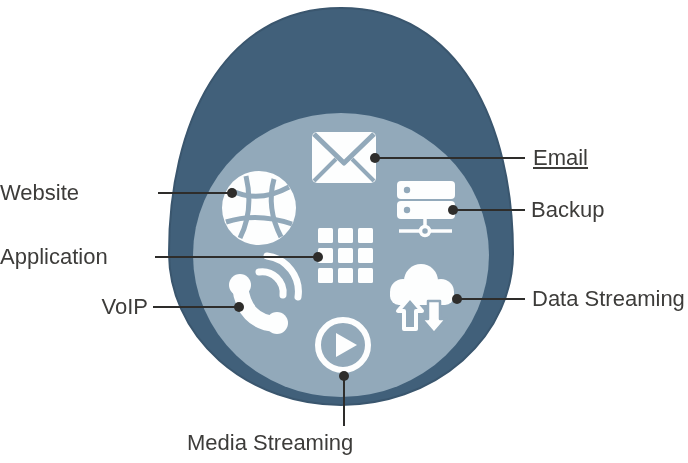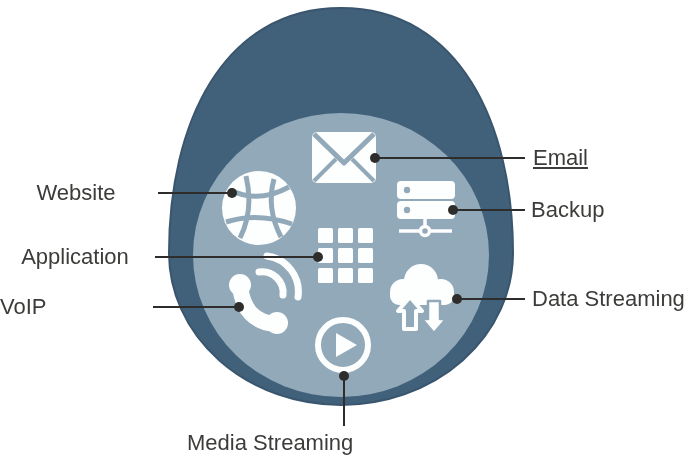--- a/index.html
+++ b/index.html
@@ -35,23 +35,23 @@
   .connector circle { fill: var(--connector, #2e2d2b); }
 
   
   .label {
     position: absolute;
     font-size: 22px;
     line-height: 26px;
     color: var(--label-text, #3d3c3a);
     white-space: nowrap;
   }
-  .label-website      { left: 0;     top: 180px; width: 152px; text-align: center; }
-  .label-application  { left: 0;     top: 244px; width: 150px; text-align: center; }
-  .label-voip         { left: 0;     top: 294px; width: 148px; }
+  .label-website      { left: 0;     top: 180px; width: 152px; text-align: left; }
+  .label-application  { left: 0;     top: 244px; width: 150px; text-align: left; }
+  .label-voip         { left: 0;     top: 294px; width: 148px; text-align: right; }
   .label-email        { left: 533px; top: 145px; text-decoration: underline; }
   .label-backup       { left: 531px; top: 197px; }
   .label-data-transfer{ left: 532px; top: 286px; }
   .label-media-streaming { left: 187px; top: 430px; width: 320px; }
 </style>
 </head>
 <body>
 
 <div class="stage">
 

